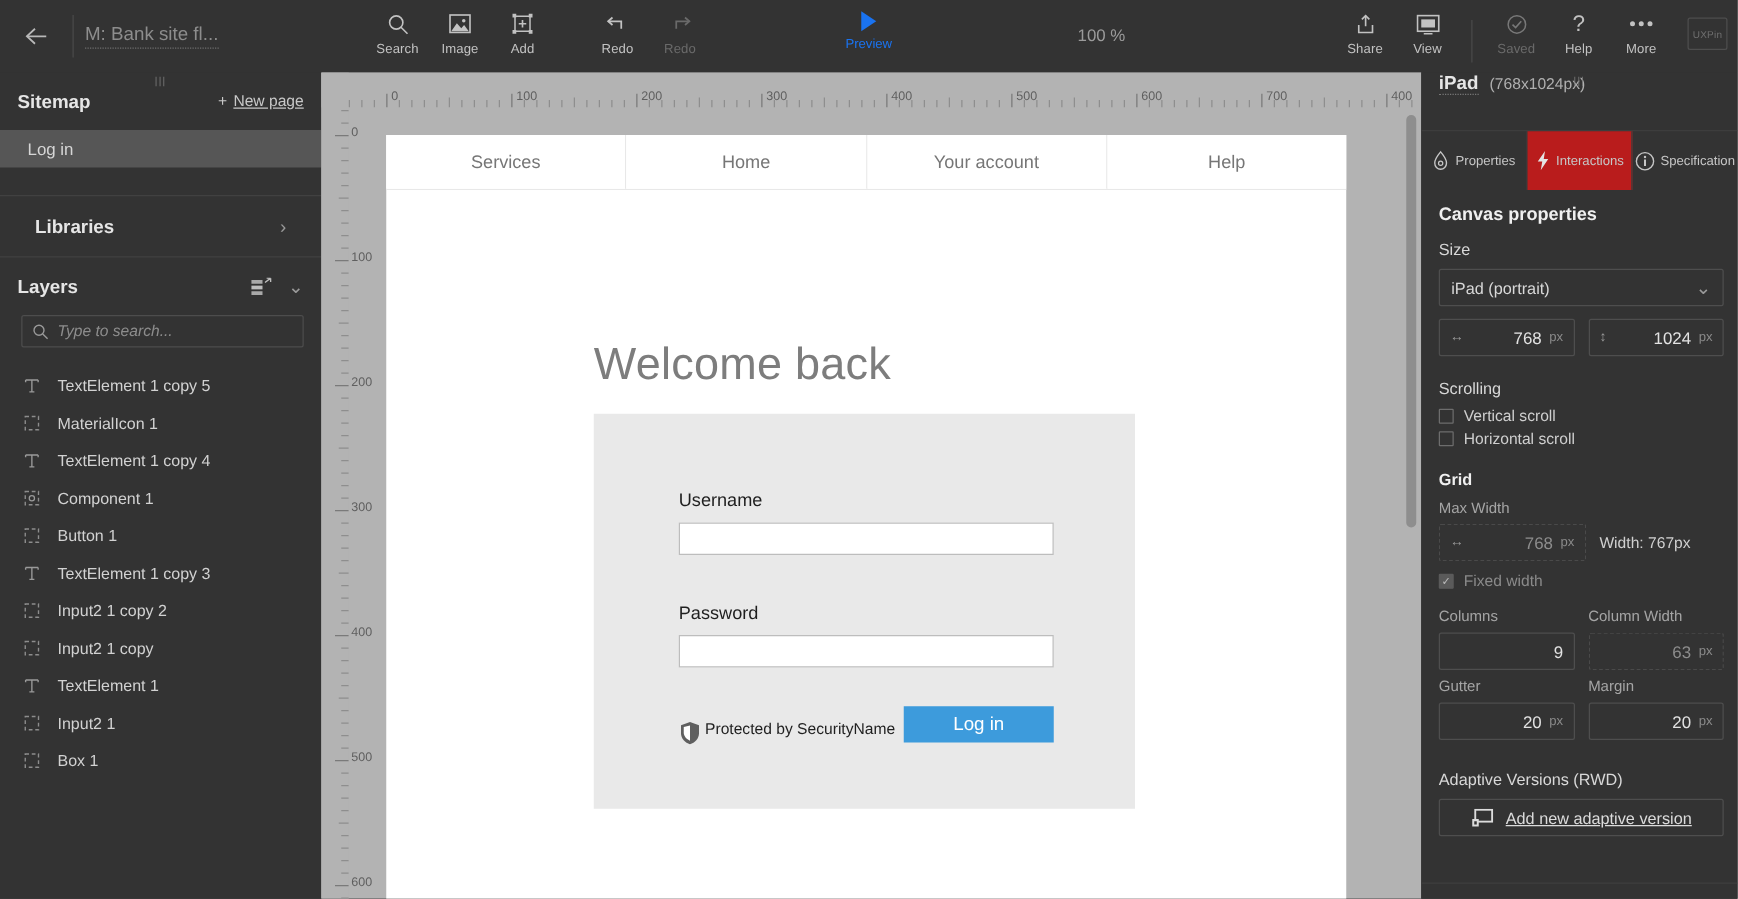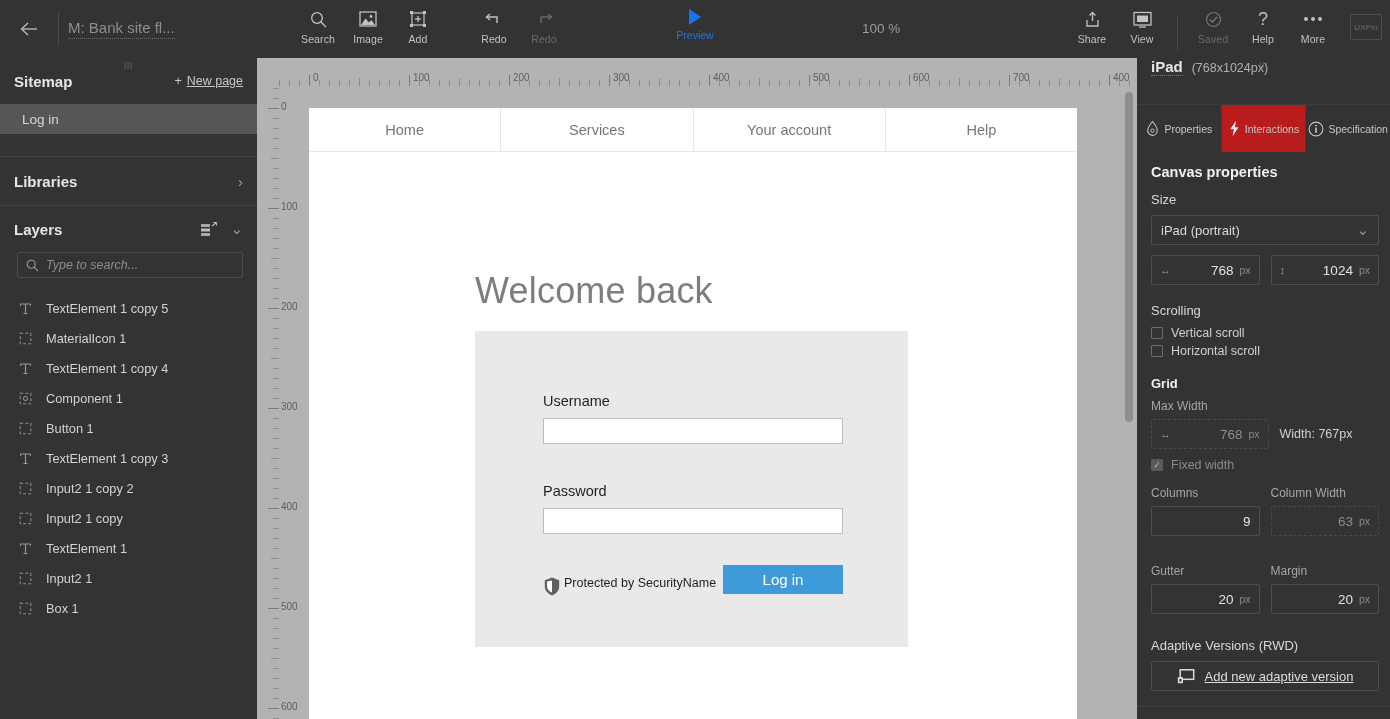--- a/index.html
+++ b/index.html
@@ -81,21 +81,21 @@
   .sb-newpage u { text-decoration: underline; }
   .sb-page-row {
     height: 30px; display: flex; align-items: center; padding-left: 22px;
     color: #d6d6d6; font-size: 13.5px; cursor: pointer;
   }
   .sb-page-row.selected { background: #565656; }
   .sb-pages-pad { height: 22px; }
   .sb-hr { height: 1px; background: #414141; }
   .sb-row-btn {
     height: 48px; display: flex; align-items: center; justify-content: space-between;
-    padding: 0 14px; color: #e6e6e6; font-size: 15px; font-weight: bold; cursor: pointer;
+    padding: 0 28px; color: #e6e6e6; font-size: 15px; font-weight: bold; cursor: pointer;
   }
   .sb-chev { color: #9a9a9a; font-size: 15px; font-weight: normal; }
   .layers-head {
     height: 46px; display: flex; align-items: center; justify-content: space-between;
     padding: 0 14px 0 14px; color: #e6e6e6; font-size: 15px; font-weight: bold;
   }
   .layers-head-icons { display: flex; align-items: center; gap: 12px; }
   .layers-search {
     margin: 0 14px 10px 17px; height: 26px;
     border: 1px solid #4d4d4d; border-radius: 2px;
@@ -517,24 +517,24 @@
         <span>Box 1</span>
       </div>
     </div>
   </div>
 
   <div class="canvas-wrap">
 
     <div class="artboard">
       <div class="nav-bar">
         <div class="nav-cell">
+          <span>Services</span>
+        </div>
+        <div class="nav-cell">
           <span>Home</span>
-        </div>
-        <div class="nav-cell">
-          <span>Services</span>
         </div>
         <div class="nav-cell">
           <span>Your account</span>
         </div>
         <div class="nav-cell">
           <span>Help</span>
         </div>
       </div>
 
       <div class="page-title">Welcome back</div>
@@ -831,21 +831,21 @@
       <div class="rp-fields" style="margin-top:0;">
         <div class="rp-field">
           <span class="fval">9</span>
         </div>
         <div class="rp-field dashed muted">
           <span class="fval">63</span>
           <span class="funit">px</span>
         </div>
       </div>
 
-      <div class="rp-two" style="margin-top:28px;">
+      <div class="rp-two" style="margin-top:6px;">
         <div class="rp-sublbl">Gutter</div>
         <div class="rp-sublbl">Margin</div>
       </div>
       <div class="rp-fields" style="margin-top:0;">
         <div class="rp-field">
           <span class="fval">20</span>
           <span class="funit">px</span>
         </div>
         <div class="rp-field">
           <span class="fval">20</span>

